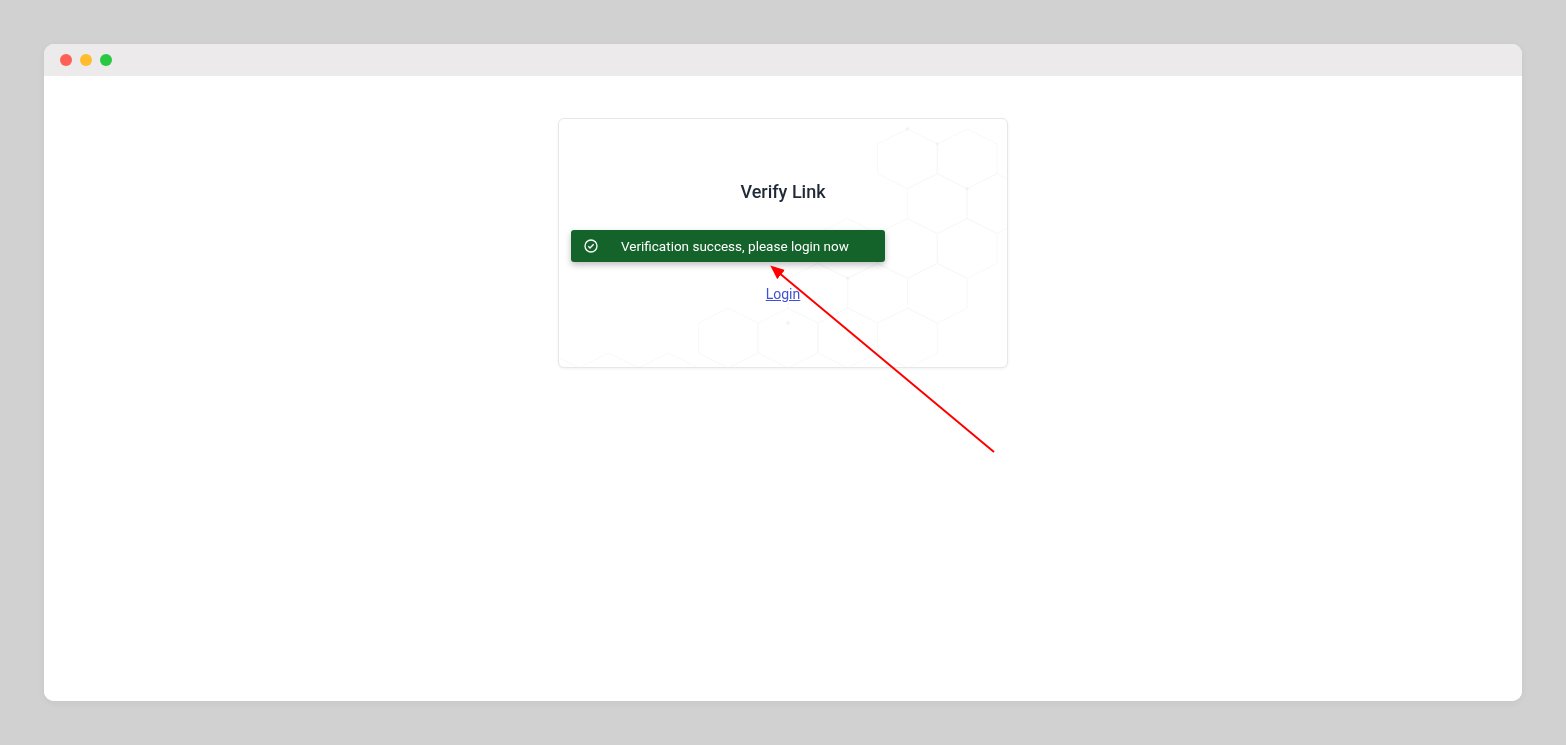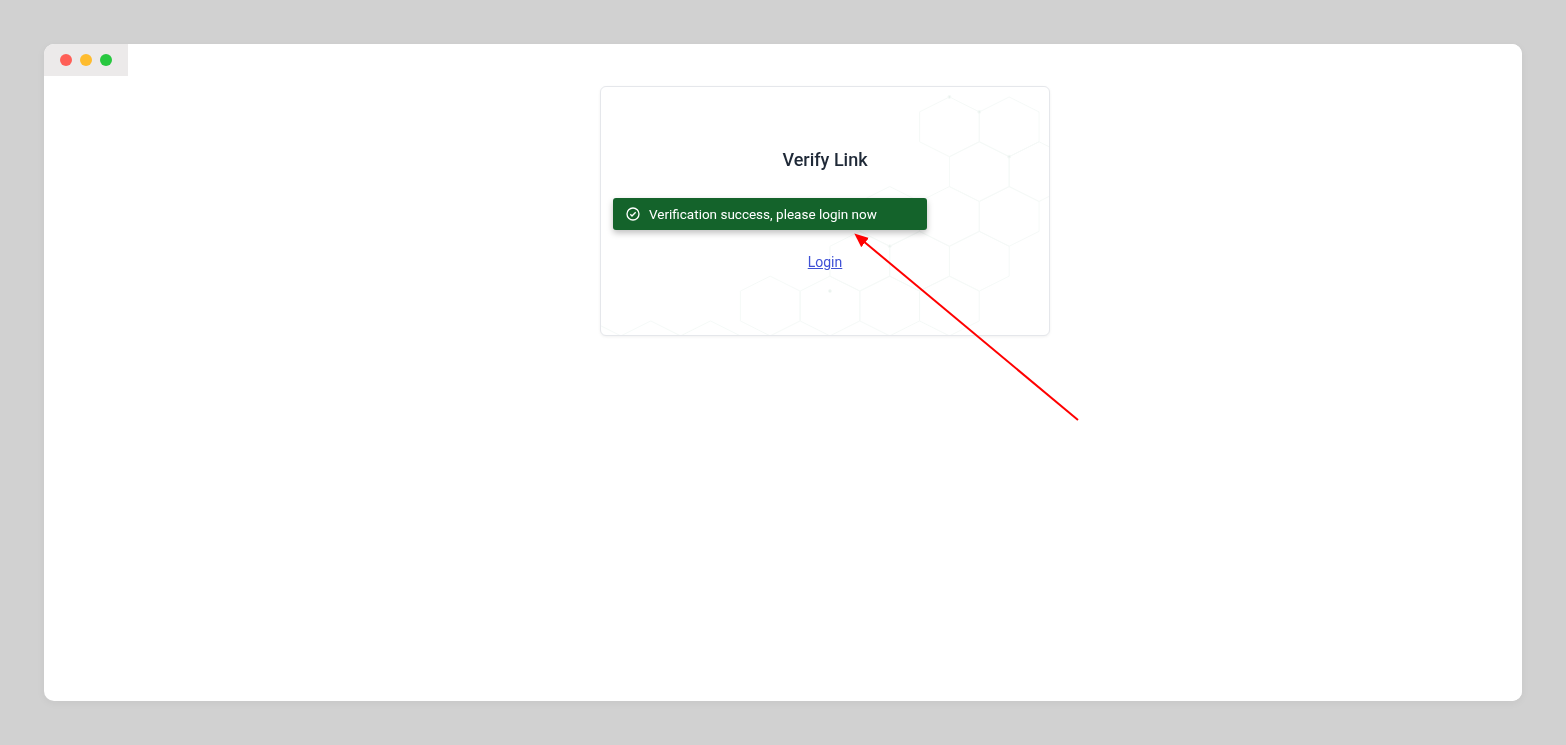--- a/index.html
+++ b/index.html
@@ -18,21 +18,21 @@
     }
     
     .window {
       background: #fff;
       border-radius: 10px;
       width: 100%;
       height: 100%;
       overflow: hidden;
       box-shadow: 0 2px 8px rgba(0,0,0,0.05);
       display: flex;
-      flex-direction: row;
+      flex-direction: column;
     }
     
     .titlebar {
       background: #eceaea;
       height: 32px;
       display: flex;
       align-items: center;
       padding: 0 16px;
       gap: 8px;
     }
@@ -94,21 +94,21 @@
     }
     
     .alert {
       width: 314px;
       background: #14632b;
       color: #fff;
       padding: 8px 12px;
       border-radius: 3px;
       display: flex;
       align-items: center;
-      gap: 8px;
+      gap: 22px;
       font-size: 13.5px;
       box-shadow: 0 3px 6px rgba(0,0,0,0.25);
       margin-bottom: 24px;
       margin-left: -52px;
       align-self: flex-start;
       position: relative;
       left: 0;
     }
     
     .alert-row {

